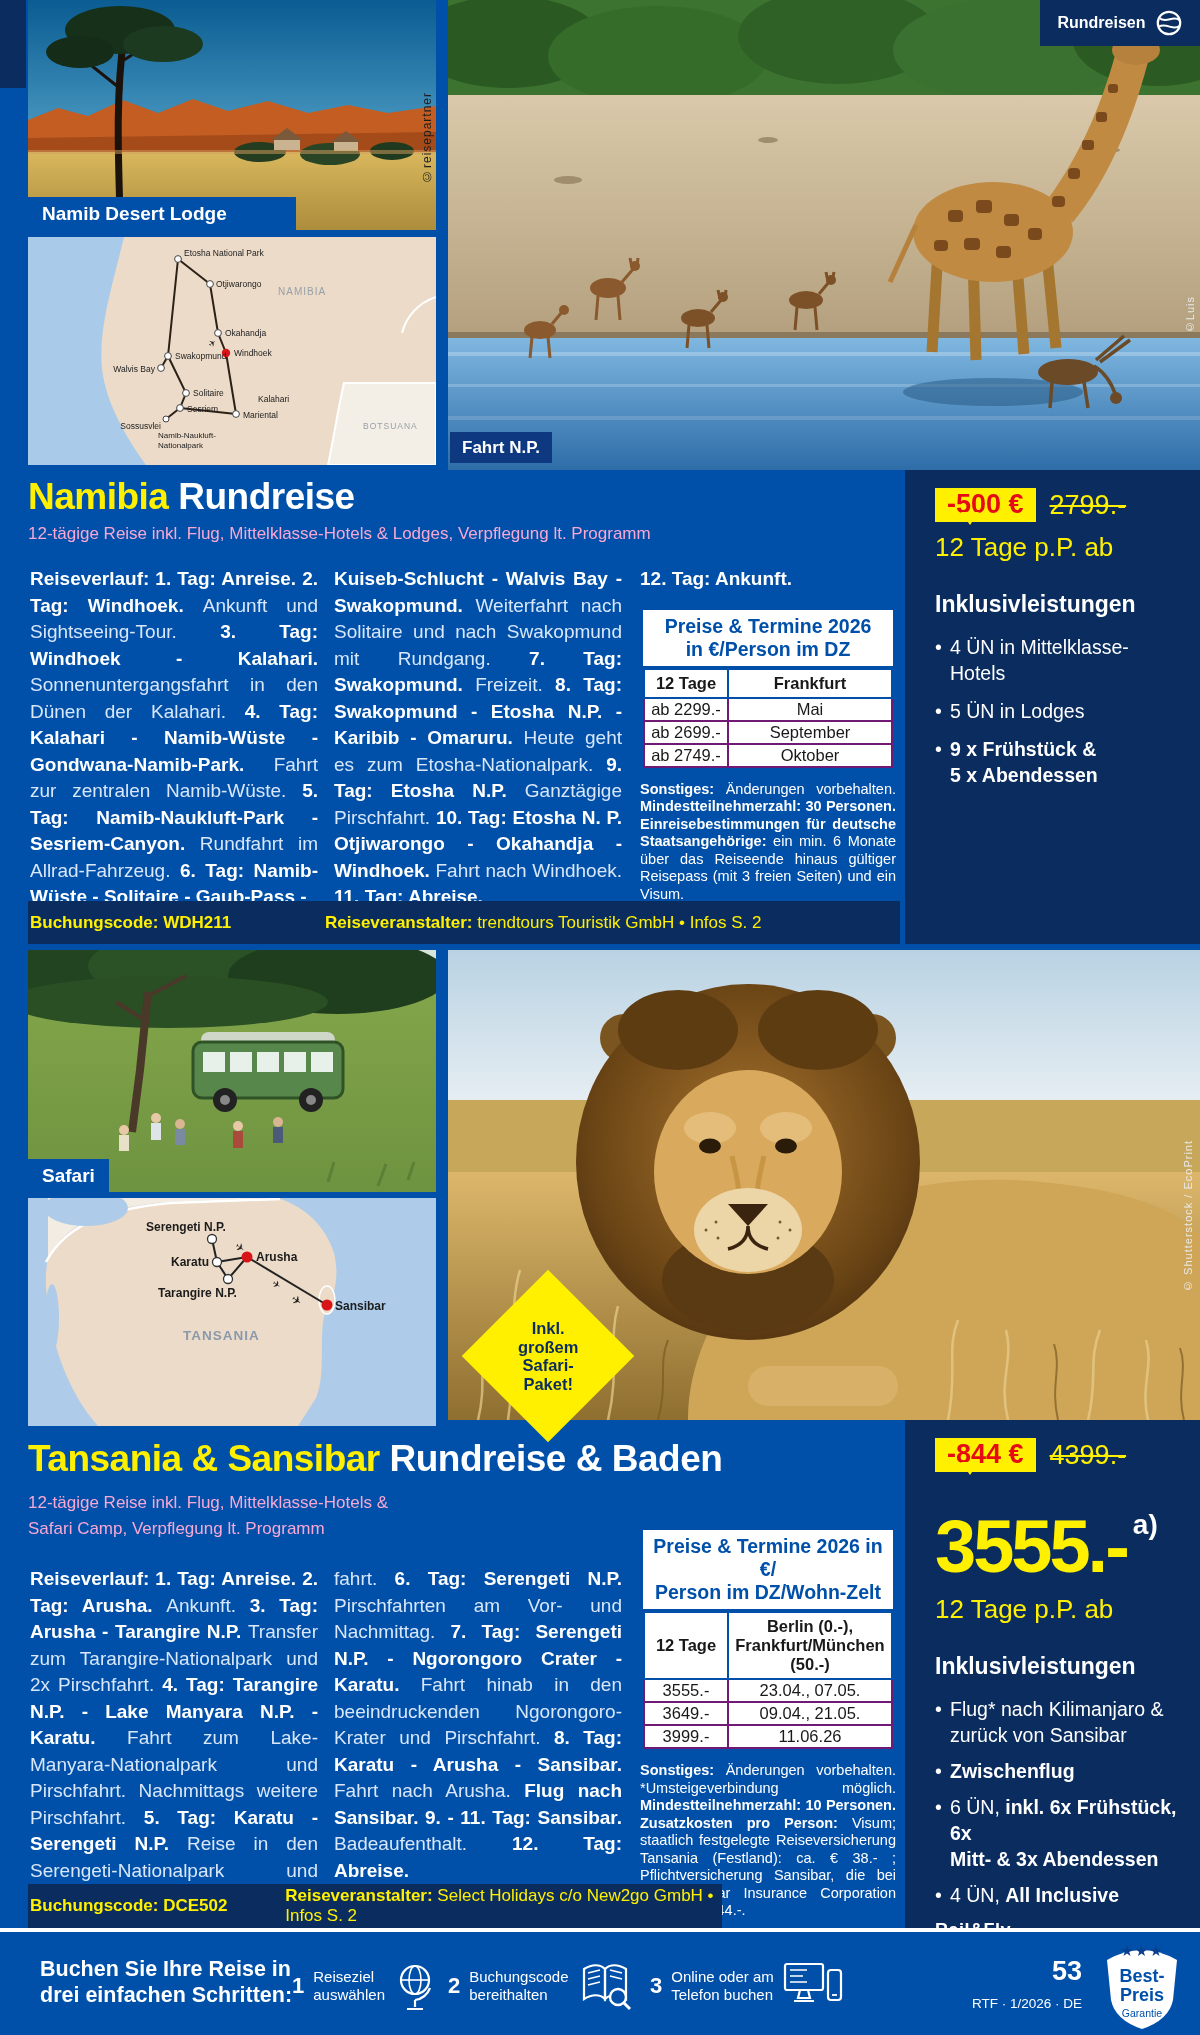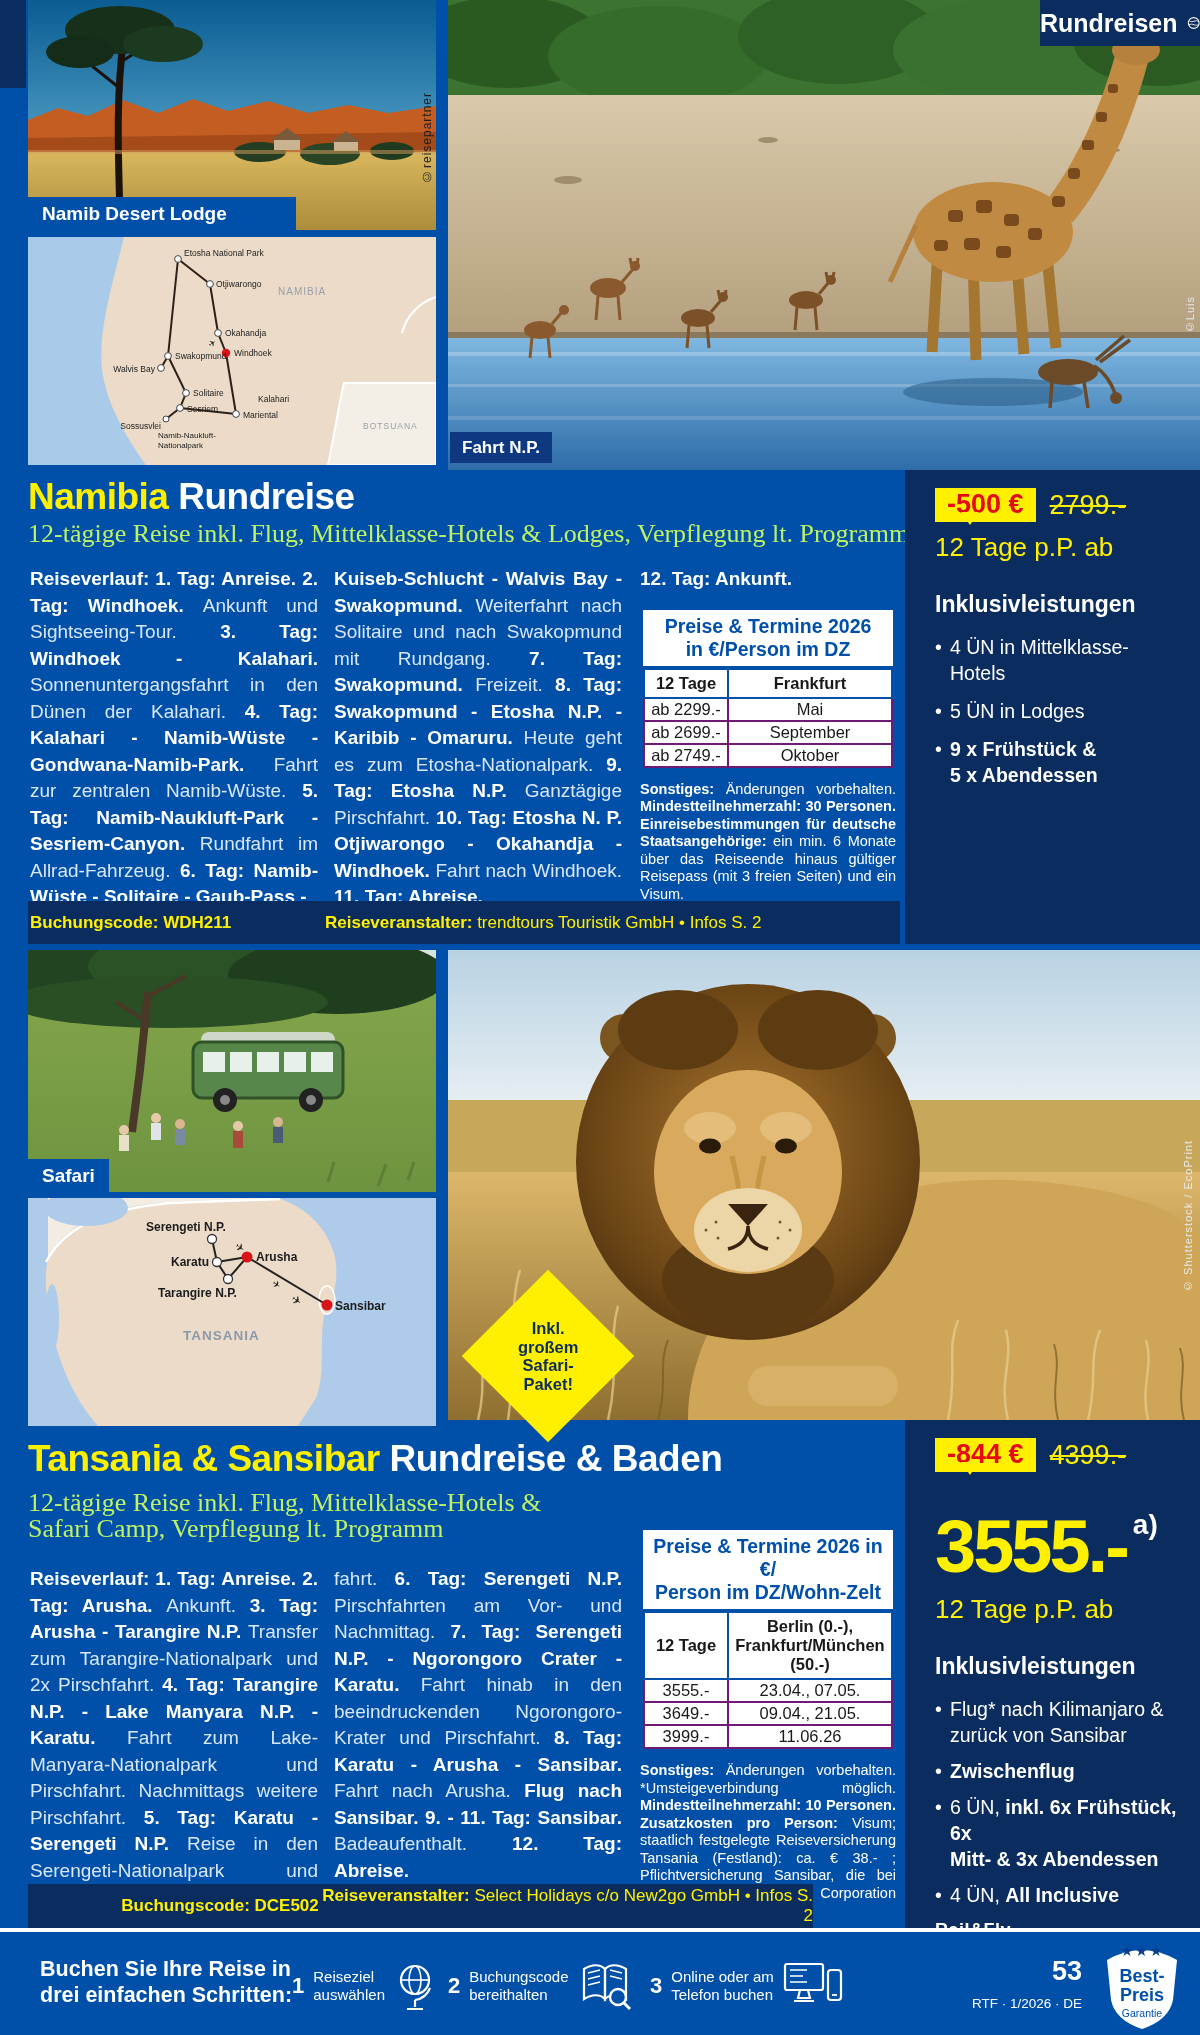--- a/index.html
+++ b/index.html
@@ -18,30 +18,30 @@
   .lodge-cap{left:28px;top:197px;height:33px;min-width:240px;}
   .safari-cap{left:28px;top:1159px;height:33px;}
   .etosha-cap{left:450px;top:432px;height:31px;background:#0e3880;color:#fff;font-weight:bold;
               font-size:17px;display:flex;align-items:center;padding:0 12px;}
   .vtext{writing-mode:vertical-rl;transform:rotate(180deg);font-size:12px;letter-spacing:1px;}
   .credit-dark{left:420px;top:92px;color:#1d1d1d;}
   .credit-luis{left:1184px;top:296px;color:#e9e9e9;font-size:11px;}
   .credit-shutter{left:1182px;top:1140px;color:#e9e9e9;font-size:11px;}
   .cat-badge{left:1040px;top:0;width:160px;height:46px;background:#0a2c5e;color:#fff;
              display:flex;align-items:center;justify-content:center;gap:9px;
-             font-weight:bold;font-size:25px;}
+             font-weight:bold;font-size:16px;}
   .map-box{left:28px;top:237px;width:408px;height:228px;}
   .map2-box{left:28px;top:1198px;width:408px;height:228px;}
   .safari-photo{left:28px;top:950px;width:408px;height:242px;}
   .lion{left:448px;top:950px;width:752px;height:470px;}
 
   
   .h1{font-size:37px;font-weight:bold;color:#fff;letter-spacing:-.5px;}
   .h1 .hl{color:#fff000;}
-  .subtitle{font-size:26px;color:#bef264;line-height:26px;font-family:Liberation Serif, serif;}
+  .subtitle{font-size:17px;color:#f9a8d4;line-height:26px;}
   .t1{left:28px;top:476px;} .s1{left:28px;top:521px;}
   .t2{left:28px;top:1438px;} .s2{left:28px;top:1490px;}
 
   
   .copy{color:#d8e7fa;font-size:19px;line-height:26.5px;text-align:justify;}
   .copy .b{color:#fff;}
   .c1a{left:30px;top:566px;width:288px;}
   .c2a{left:334px;top:566px;width:288px;}
   .c3a{left:640px;top:566px;width:256px;}
   .c1b{left:30px;top:1566px;width:288px;}
@@ -85,21 +85,21 @@
   .rf-title{font-size:18px;font-weight:bold;letter-spacing:.5px;}
   .rf-icons{display:flex;gap:3px;margin-top:3px;}
   .rf-ic{width:26px;height:24px;background:#2a6ab8;border:2px solid #fff;border-radius:3px;
          display:flex;align-items:center;justify-content:center;color:#fff;font-weight:bold;
          font-size:14px;box-sizing:border-box;}
   .rf-incl{font-size:18px;font-style:italic;font-weight:bold;margin-top:4px;}
 
   
   .code-bar{background:#0a2c5e;display:flex;align-items:center;font-size:17px;color:#fff000;}
   .bar1{left:28px;top:901px;width:872px;height:43px;}
-  .bar2{left:28px;top:1884px;width:785px;height:44px;text-align:right;}
+  .bar2{left:28px;top:1884px;width:694px;height:44px;}
   .code{font-weight:bold;padding-left:2px;width:295px;}
   .operator .b{font-weight:bold;}
 
   
   .diamond{left:487px;top:1295px;width:122px;height:122px;background:#fff000;
            transform:rotate(45deg);display:flex;align-items:center;justify-content:center;}
   .diamond-text{transform:rotate(-45deg);color:#0a2c5e;font-weight:bold;font-size:16.5px;
                 line-height:18.5px;text-align:center;white-space:pre-line;}
 
   

